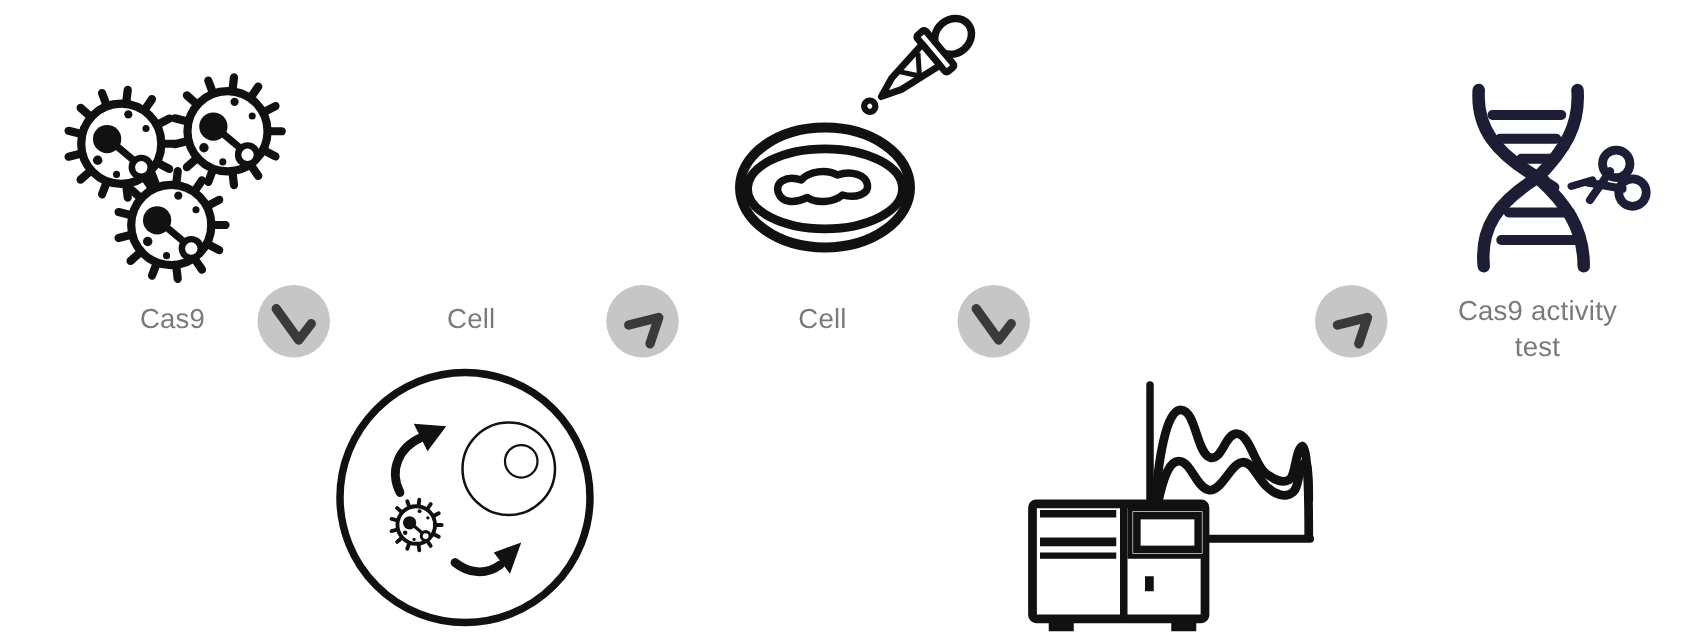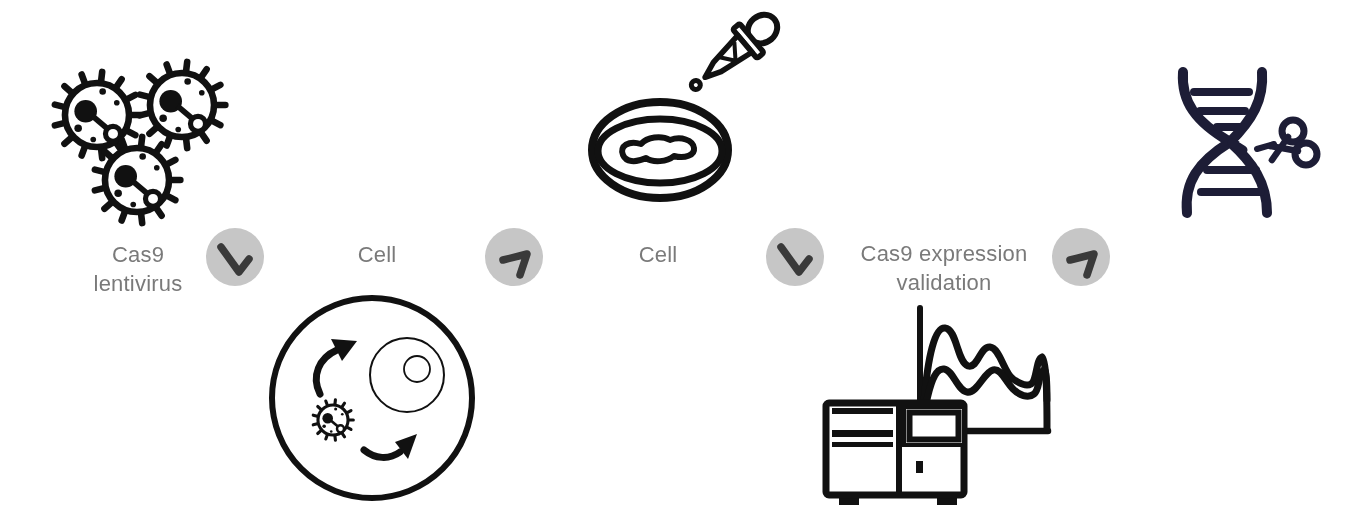--- a/index.html
+++ b/index.html
@@ -138,31 +138,30 @@
         <line x1="102" y1="98" x2="118" y2="75" stroke-width="6.5"></line>
         <line x1="100" y1="84" x2="128" y2="89" stroke-width="6.5"></line>
         <circle cx="123" cy="69" r="11" stroke-width="7"></circle>
         <circle cx="136" cy="92" r="11" stroke-width="7"></circle>
       </g>
     </g>
   </svg>
 
   <div class="step-label" style="left:38px;top:240px;width:200px">
     <div>Cas9</div>
-    <div>lentivirus</div>
   </div>
   <div class="step-label" style="left:277px;top:240px;width:200px">
     <div>Cell</div>
   </div>
   <div class="step-label" style="left:558px;top:240px;width:200px">
     <div>Cell</div>
   </div>
-  <div class="step-label" style="left:839px;top:239px;width:210px">
-    <div>Cas9 expression</div>
-    <div>validation</div>
+  <div class="step-label" style="left:1130px;top:234px;width:200px">
+    <div>Cas9 activity</div>
+    <div>test</div>
   </div>
 
   <div class="connector" style="left:206px;top:228px">
     <svg width="58" height="58" viewBox="0 0 58 58">
       <polyline points="15,19 33,44 43,31"></polyline>
     </svg>
   </div>
   <div class="connector" style="left:485px;top:228px">
     <svg width="58" height="58" viewBox="0 0 58 58">
       <polyline points="18,32 42,26 35,47"></polyline>

